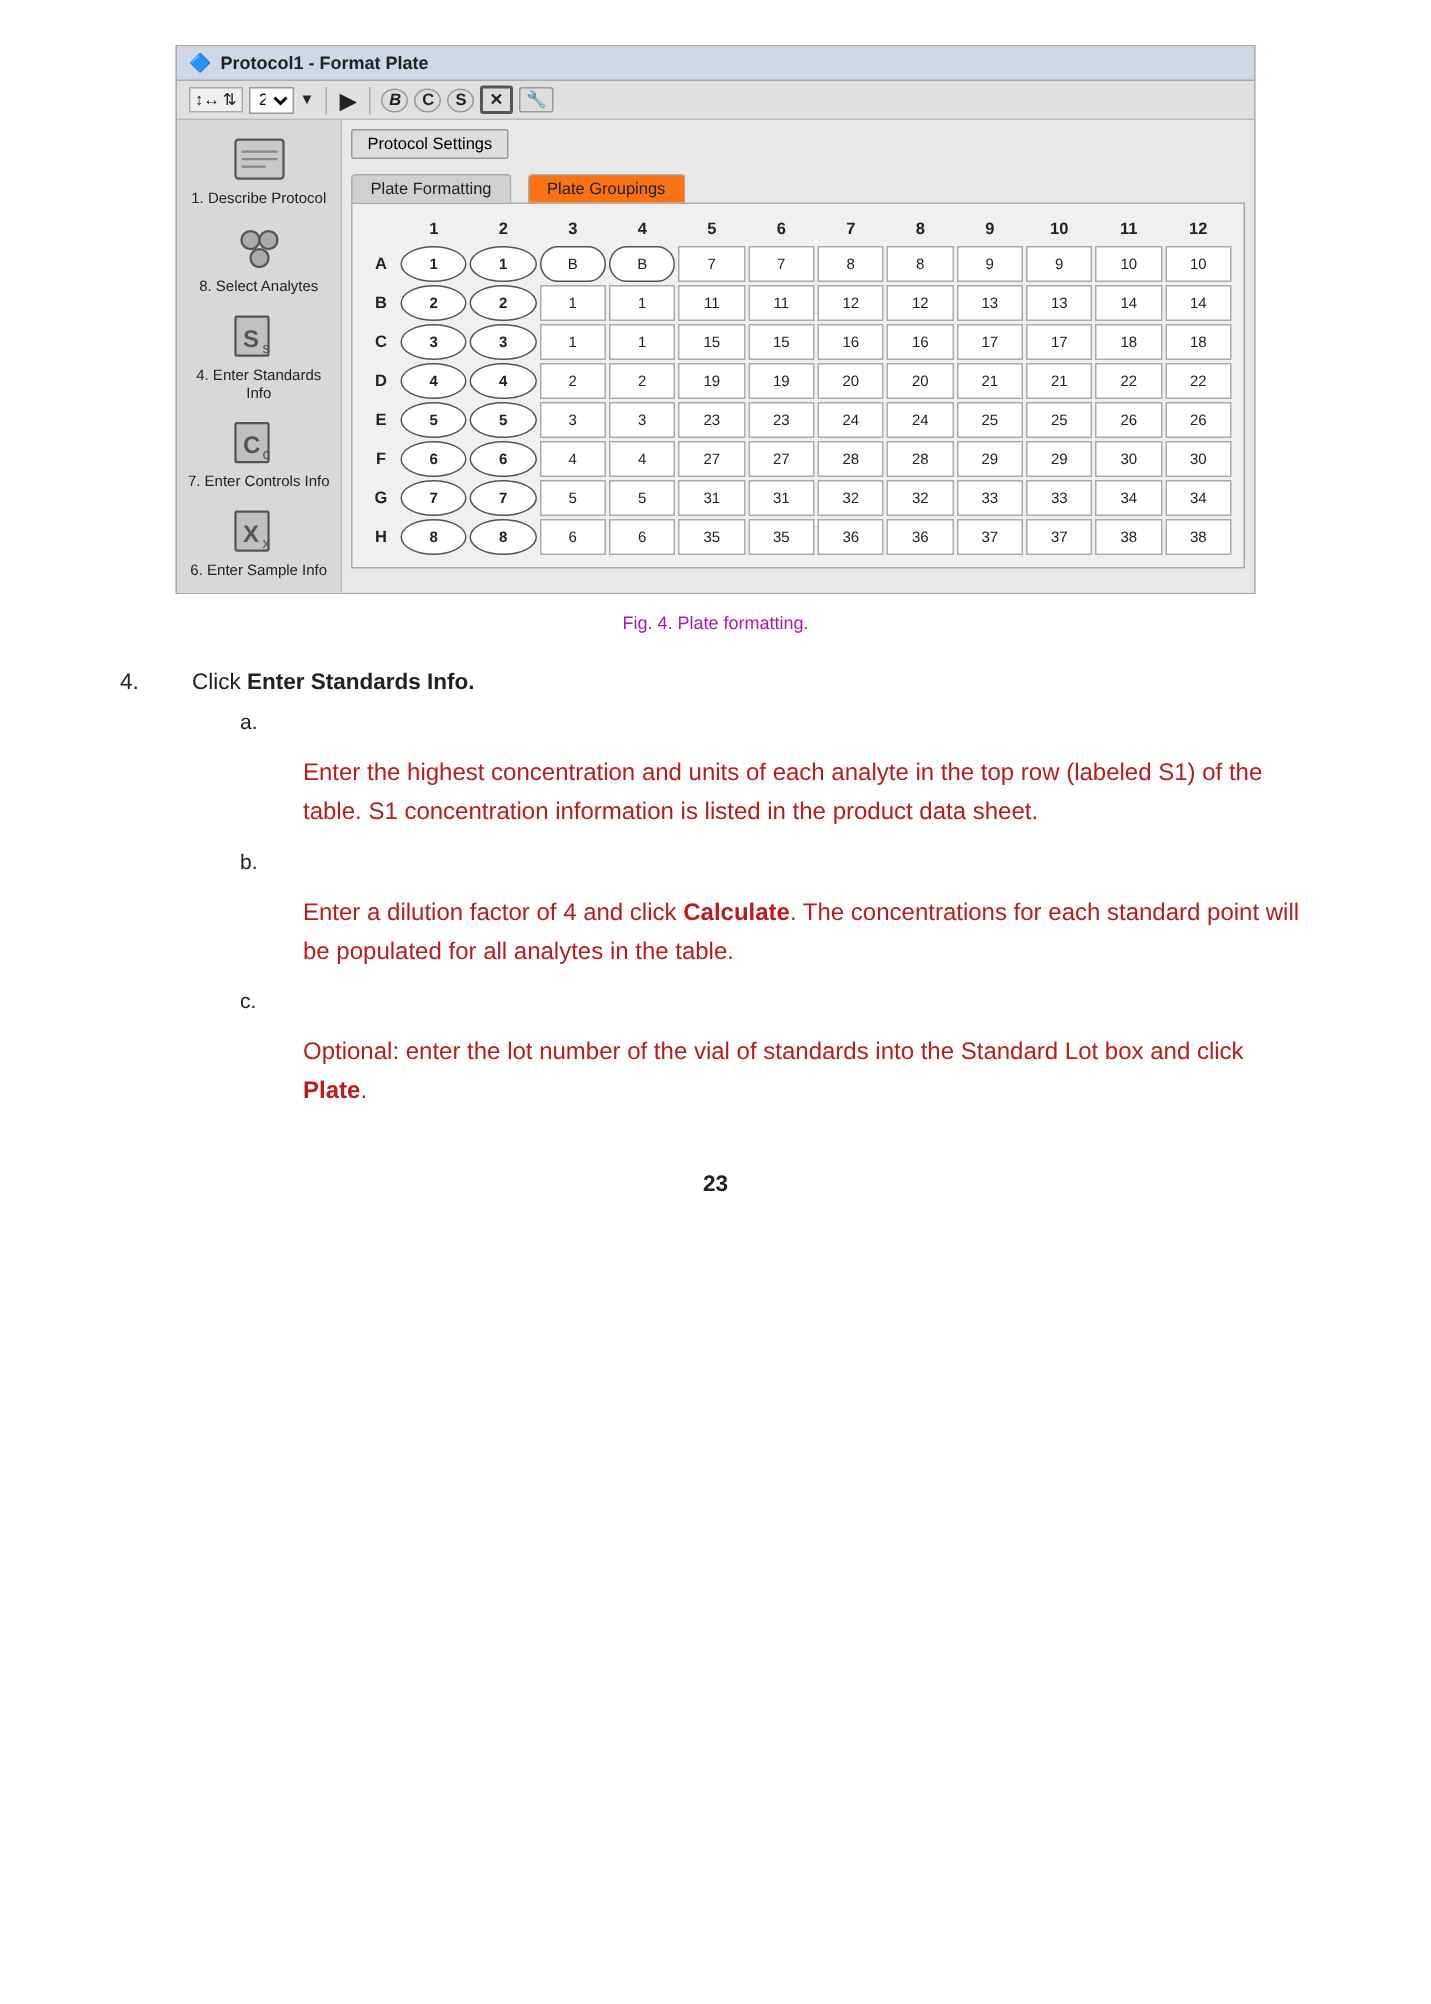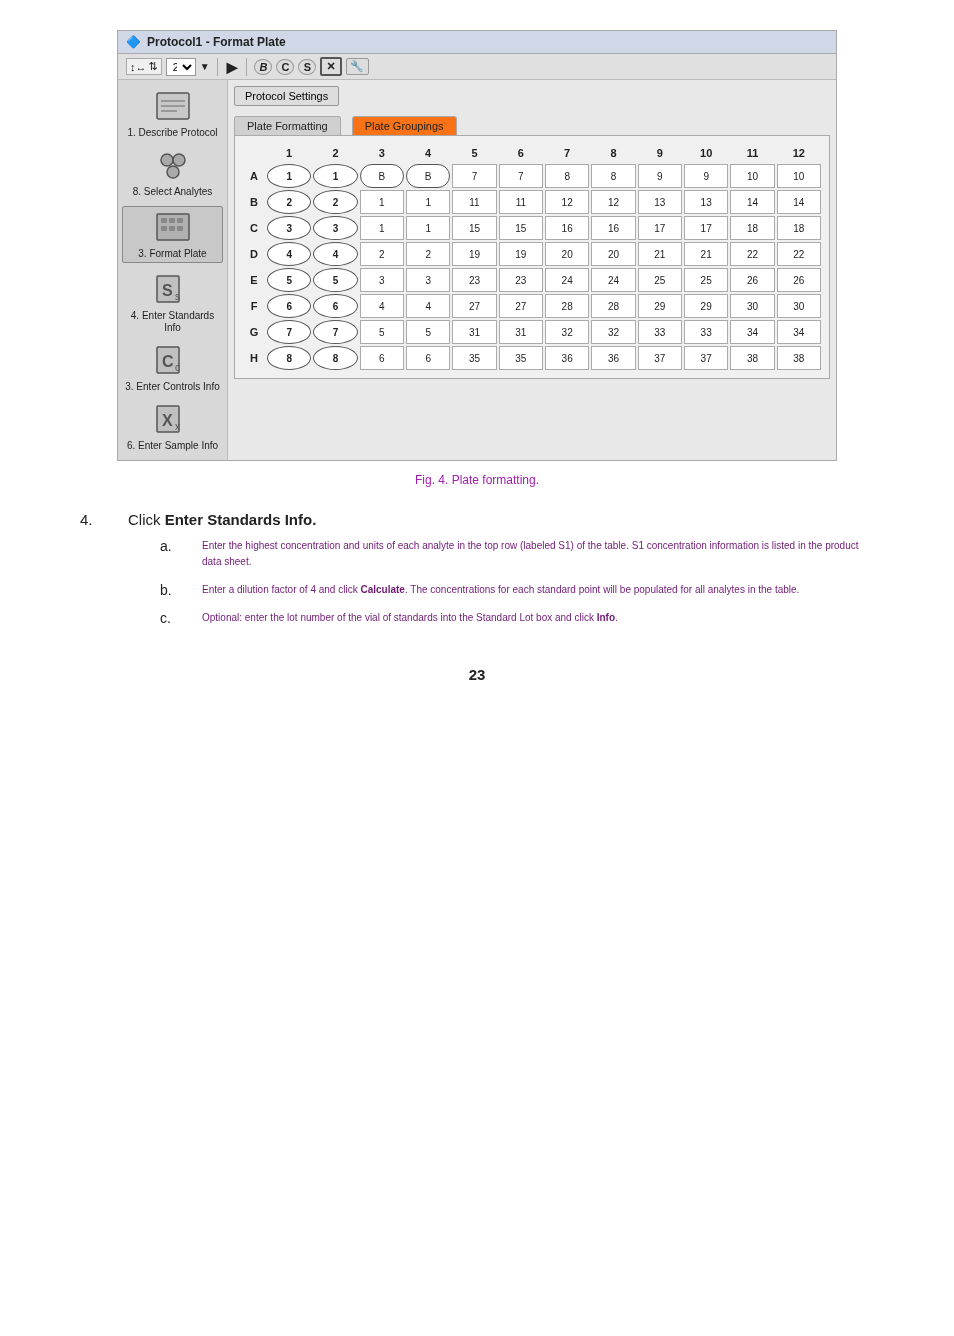--- a/index.html
+++ b/index.html
@@ -225,23 +225,24 @@
     .sub-step {
       display: flex;
       gap: 20px;
       margin-bottom: 12px;
     }
     .sub-step-label {
       min-width: 22px;
       font-size: 14px;
     }
     .sub-step-text {
-      font-size: 10px;
+      font-size: 16px;
       line-height: 1.6;
-      color: #701a75;
+      color: #b91c1c;
+      margin-top: 30px;
     }
     .sub-step-text b {
       font-weight: bold;
     }
 
     
     .page-number {
       text-align: center;
       font-size: 15px;
       font-weight: bold;
@@ -310,55 +311,41 @@
         <div class="sidebar-icon">
           <svg width="36" height="30" viewBox="0 0 36 30">
             <circle cx="12" cy="10" r="6" fill="#aaa" stroke="#555" stroke-width="1.5"></circle>
             <circle cx="24" cy="10" r="6" fill="#aaa" stroke="#555" stroke-width="1.5"></circle>
             <circle cx="18" cy="22" r="6" fill="#aaa" stroke="#555" stroke-width="1.5"></circle>
           </svg>
         </div>
         <span class="sidebar-label">8. Select Analytes</span>
       </div>
 
-      <div class="sidebar-item" style="background:#c8c8c8; border: 1px solid #888; border-radius:2px; padding:2px;">
-        <div class="sidebar-icon">
-          <svg width="36" height="30" viewBox="0 0 36 30">
-            <rect x="2" y="2" width="32" height="26" rx="1" fill="#b0b0b0" stroke="#555" stroke-width="1.5"></rect>
-            <rect x="6" y="6" width="6" height="5" rx="1" fill="#888"></rect>
-            <rect x="14" y="6" width="6" height="5" rx="1" fill="#888"></rect>
-            <rect x="22" y="6" width="6" height="5" rx="1" fill="#888"></rect>
-            <rect x="6" y="14" width="6" height="5" rx="1" fill="#888"></rect>
-            <rect x="14" y="14" width="6" height="5" rx="1" fill="#888"></rect>
-            <rect x="22" y="14" width="6" height="5" rx="1" fill="#888"></rect>
-          </svg>
-        </div>
-        <span class="sidebar-label">3. Format Plate</span>
-      </div>
 
       <div class="sidebar-item">
         <div class="sidebar-icon">
           <svg width="36" height="30" viewBox="0 0 36 30">
             <rect x="2" y="2" width="22" height="26" rx="1" fill="#c0c0c0" stroke="#555" stroke-width="1.5"></rect>
             <text x="7" y="22" font-size="16" font-weight="bold" fill="#555">S</text>
             <text x="20" y="26" font-size="10" fill="#555">s</text>
           </svg>
         </div>
         <span class="sidebar-label">4. Enter Standards Info</span>
       </div>
 
       <div class="sidebar-item">
         <div class="sidebar-icon">
           <svg width="36" height="30" viewBox="0 0 36 30">
             <rect x="2" y="2" width="22" height="26" rx="1" fill="#c0c0c0" stroke="#555" stroke-width="1.5"></rect>
             <text x="7" y="22" font-size="16" font-weight="bold" fill="#555">C</text>
             <text x="20" y="26" font-size="10" fill="#555">c</text>
           </svg>
         </div>
-        <span class="sidebar-label">3. Enter Controls Info</span>
+        <span class="sidebar-label">7. Enter Controls Info</span>
       </div>
 
       <div class="sidebar-item">
         <div class="sidebar-icon">
           <svg width="36" height="30" viewBox="0 0 36 30">
             <rect x="2" y="2" width="22" height="26" rx="1" fill="#c0c0c0" stroke="#555" stroke-width="1.5"></rect>
             <text x="7" y="22" font-size="16" font-weight="bold" fill="#555">X</text>
             <text x="20" y="26" font-size="10" fill="#555">x</text>
           </svg>
         </div>
@@ -526,19 +513,19 @@
     </div>
     <div class="sub-step">
       <span class="sub-step-label">b.</span>
       <span class="sub-step-text">
         <span>Enter a dilution factor of 4 and click </span><b>Calculate</b><span>. The concentrations for each standard point will be populated for all analytes in the table.</span>
       </span>
     </div>
     <div class="sub-step">
       <span class="sub-step-label">c.</span>
       <span class="sub-step-text">
-        <span>Optional: enter the lot number of the vial of standards into the Standard Lot box and click </span><b>Info</b><span>.</span>
+        <span>Optional: enter the lot number of the vial of standards into the Standard Lot box and click </span><b>Plate</b><span>.</span>
       </span>
     </div>
   </div>
 </div>
 
 <div class="page-number">23</div>
 
 </body></html>

